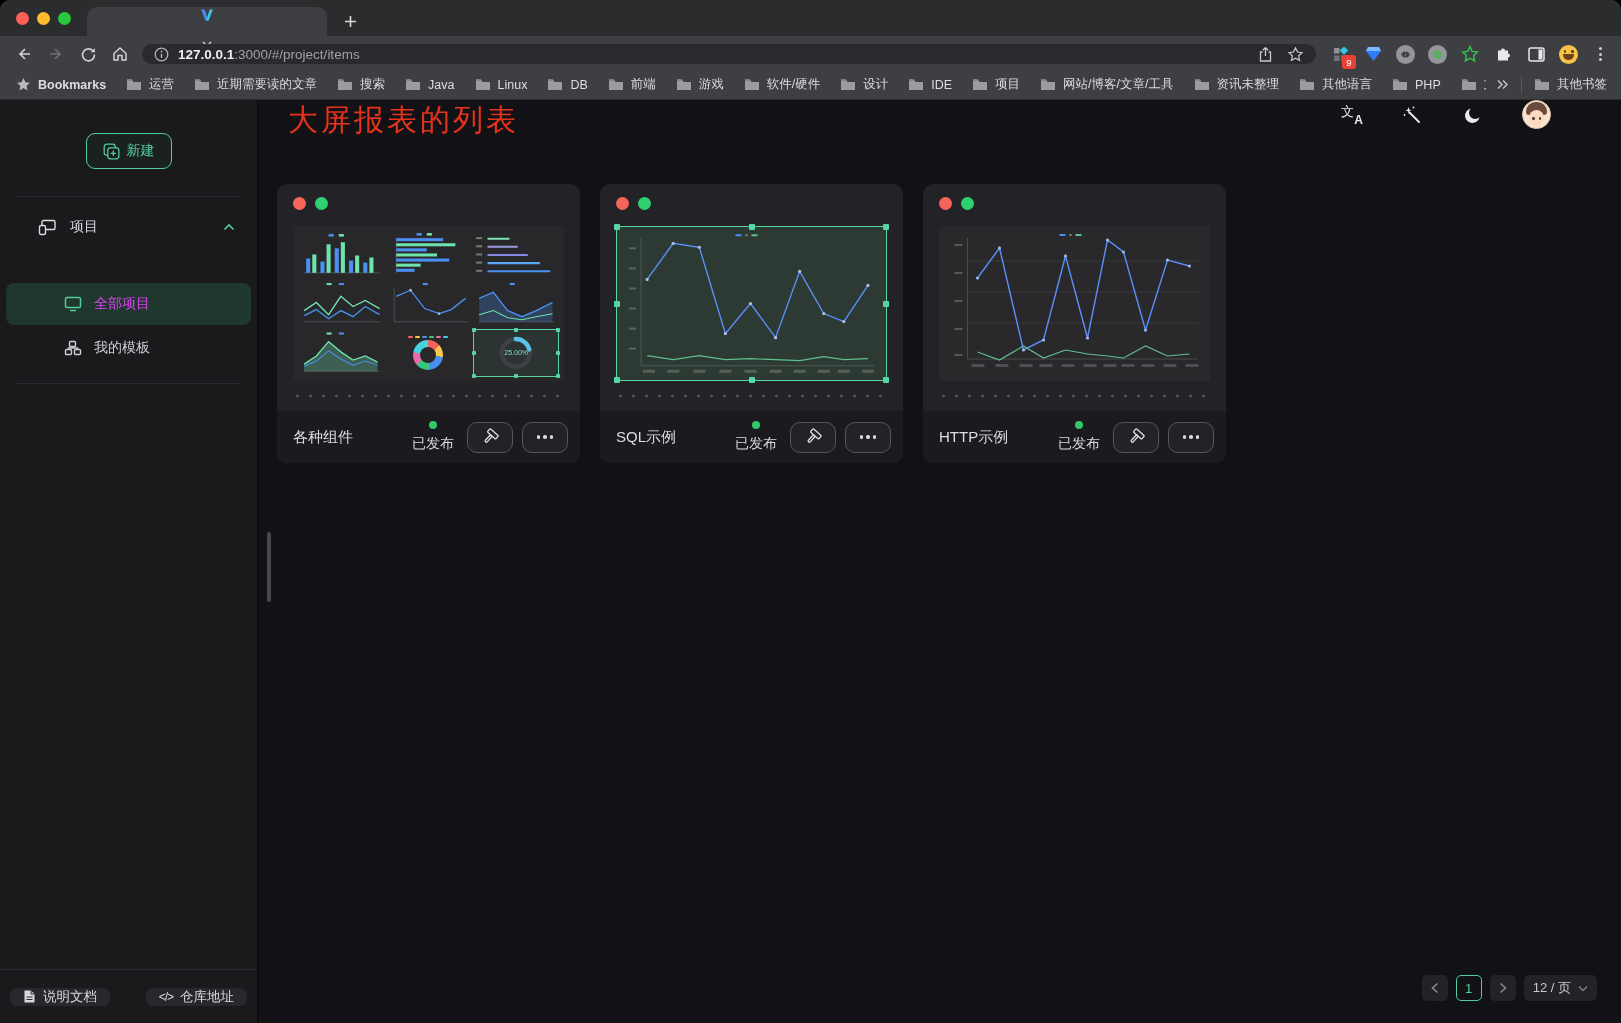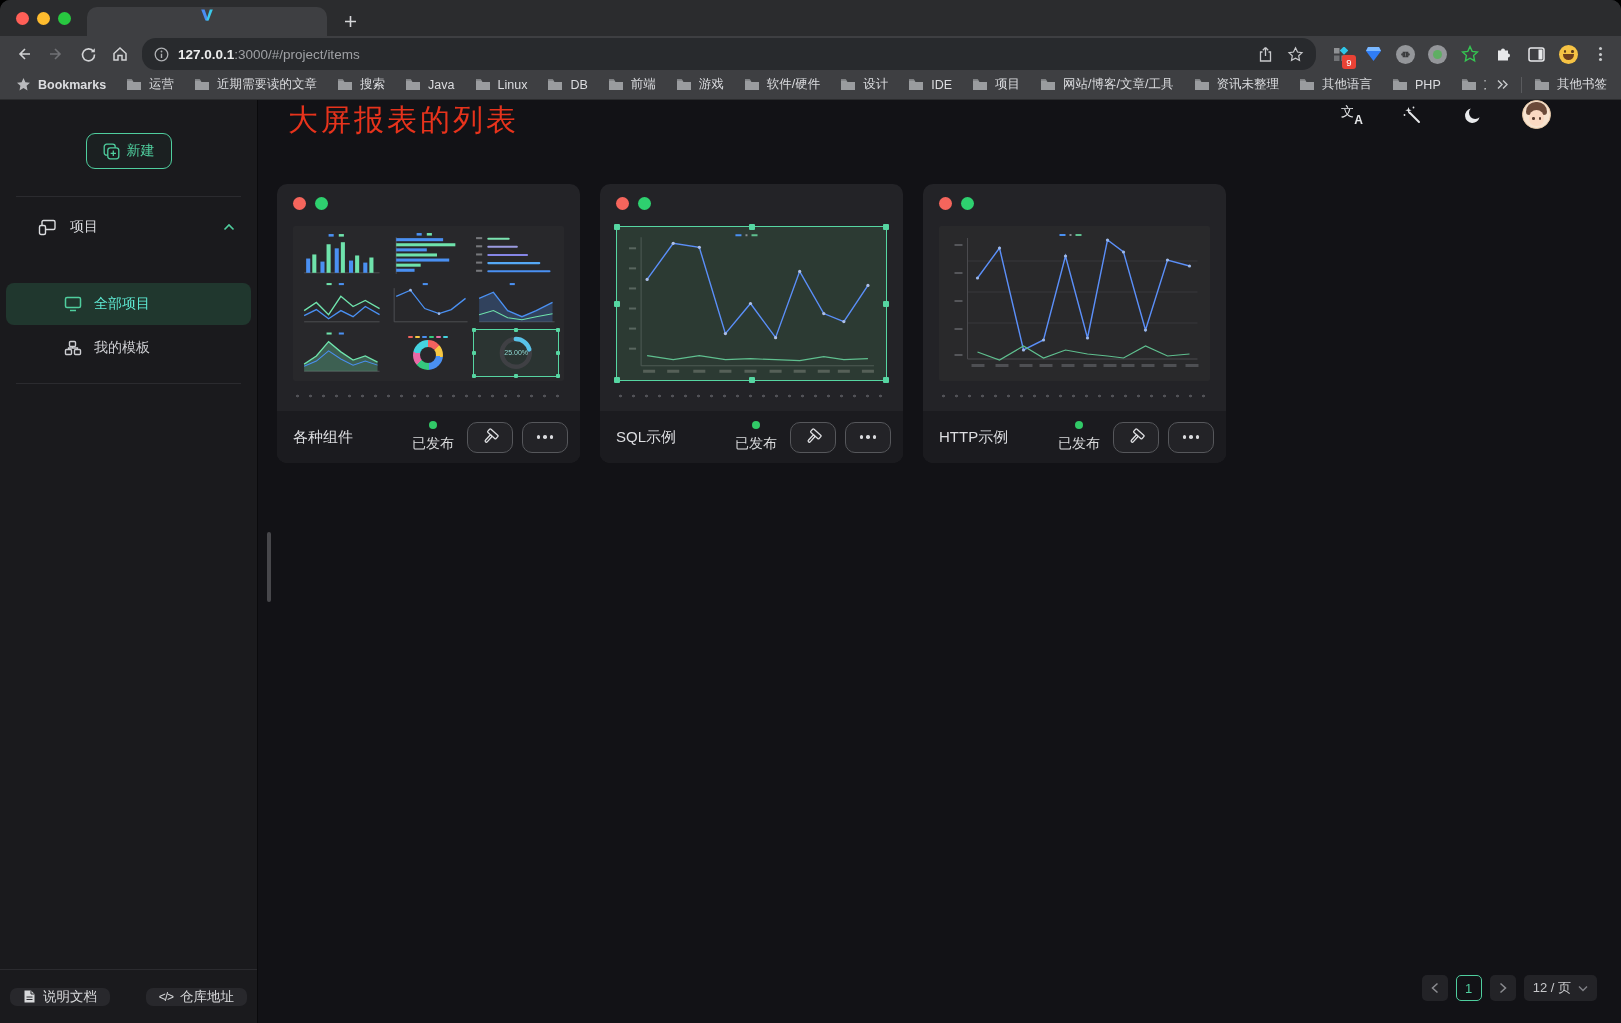--- a/index.html
+++ b/index.html
@@ -15,21 +15,21 @@
   .tab { width:240px; height:29px; background:#3e3f42; border-radius:10px 10px 0 0; display:flex; align-items:center; padding:0 10px; gap:9px;flex-direction:column; }
   .favicon { width:16px; height:16px; flex:none; }
   .tab-title { font-size:12.5px; color:#e6e7e9; flex:1; white-space:nowrap; overflow:hidden; }
   .tab-close { width:17px; height:17px; border-radius:4px; display:flex; align-items:center; justify-content:center; }
   .newtab-btn { width:26px; height:26px; margin:0 0 2px 10px; border-radius:50%; display:flex; align-items:center; justify-content:center; }
   svg.gl { display:block; }
 
   
   .toolbar { height:36px; background:#3e3f42; display:flex; align-items:center; padding:0 12px 0 10px; }
   .nav-btn { width:28px; height:28px; border-radius:50%; display:flex; align-items:center; justify-content:center; flex:none; margin-right:4px; }
-  .omnibox { flex:1; height:32px; margin:0 8px 0 4px; background:#282a2d; border-radius:14px; display:flex; align-items:center; padding:0 12px; gap:9px; min-width:0; }
+  .omnibox { flex:1; height:20px; margin:0 8px 0 4px; background:#282a2d; border-radius:14px; display:flex; align-items:center; padding:0 12px; gap:9px; min-width:0; }
   .url { font-size:13.5px; white-space:nowrap; overflow:hidden; }
   .url .host { color:#eceded; font-weight:700; }
   .url .rest { color:#9fa1a5; }
   .omni-right { margin-left:auto; display:flex; align-items:center; gap:14px; }
   .ext-area { display:flex; align-items:center; gap:13px; padding-left:6px; }
   .ext { position:relative; width:20px; height:20px; display:flex; align-items:center; justify-content:center; flex:none; }
   .badge { position:absolute; right:-6px; bottom:-5px; min-width:14px; height:14px; background:#e94235; color:#fff; font-size:9.5px; border-radius:3px; display:flex; align-items:center; justify-content:center; padding:0 2px; }
   .circ-ext { width:19px; height:19px; border-radius:50%; background:#94969a; display:flex; align-items:center; justify-content:center; }
   .emoji-face { width:19px; height:19px; border-radius:50%; background:#f6c344; position:relative; }
   .emoji-face i { position:absolute; width:2.5px; height:3.5px; border-radius:50%; background:#5a3a1a; top:5px; }
@@ -51,21 +51,21 @@
   .app { position:absolute; top:100px; left:0; right:0; bottom:0; background:#121216; display:flex; }
 
   
   .sidebar { width:258px; flex:none; background:#1a1a1d; border-right:1px solid #0a0a0c; position:relative; }
   .new-btn { width:86px; height:36px; margin:33px auto 0; border:1px solid #4fce9e; border-radius:9px; color:#4fce9e; display:flex; align-items:center; justify-content:center; gap:7px; font-size:14px; background:rgba(79,206,158,0.04); }
   .s-divider { height:1px; background:#2b2b2f; margin:27px 16px 0; }
   .side-section { display:flex; align-items:center; height:48px; padding:0 22px 0 38px; margin-top:6px; color:#dcdde0; font-size:14px; gap:13px; }
   .side-section .chev { margin-left:auto; }
   .group-label { padding-left:48px; color:#8b8c90; font-size:13px; height:38px; display:flex; align-items:center; }
   .side-item { margin:2px 6px; height:42px; border-radius:8px; display:flex; align-items:center; padding-left:58px; gap:12px; color:#cdced2; font-size:14px; }
-  .side-item.active { background:#20372e; color:#5eead4;margin-top:32px; }
+  .side-item.active { background:#20372e; color:#d946ef;margin-top:32px; }
   .sidebar-bottom { position:absolute; left:0; right:0; bottom:0; height:54px; border-top:1px solid #2b2b2f; display:flex; align-items:center; justify-content:space-between; padding:0 10px; }
   .sb-btn { height:18px; background:#28282c; border-radius:7px; display:flex; align-items:center; gap:7px; padding:0 13px; color:#d8d9db; font-size:13.5px; }
   .code-glyph { font-size:12px; color:#d8d9db; letter-spacing:-1px; }
 
   
   .main { flex:1; position:relative; min-width:0; }
   .scroll-thumb { position:absolute; left:9px; top:432px; width:4px; height:70px; border-radius:2px; background:#47474b; }
   .main-header { height:64px; display:flex; align-items:flex-start; padding:0 70px 0 30px; }
   .page-title { font-size:30px; color:#e7331c; letter-spacing:3px; font-weight:500; }
   .header-icons { margin-left:auto; display:flex; align-items:center; gap:37px; }

